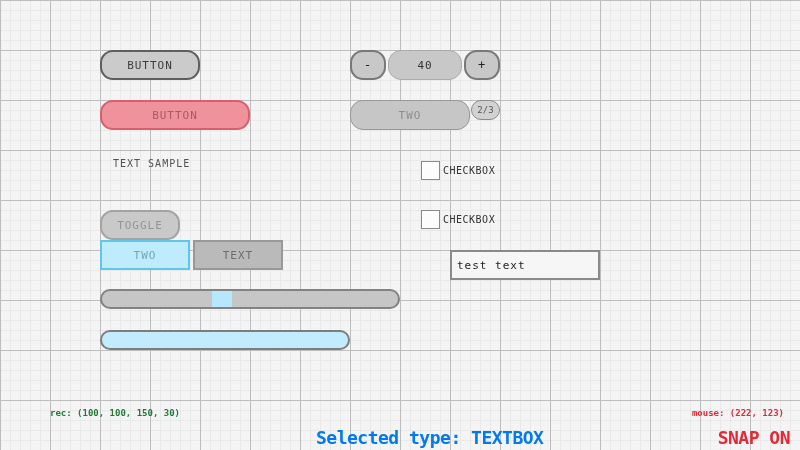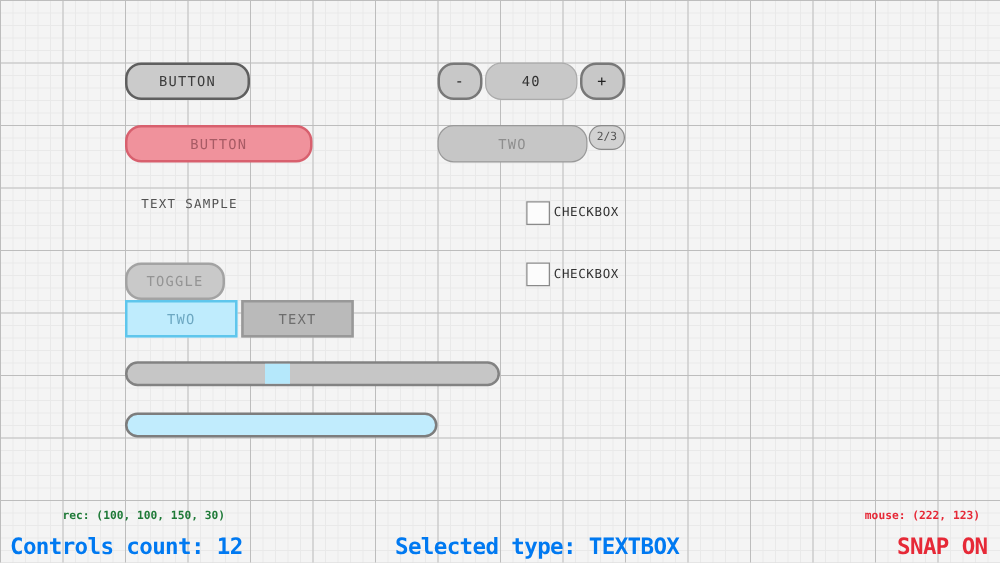--- a/index.html
+++ b/index.html
@@ -111,21 +111,21 @@
 
   <div class="ctl combo">TWO</div>
   <div class="ctl combo-counter">2/3</div>
 
   <div class="check-box cb1"></div>
   <div class="check-label cbl1">CHECKBOX</div>
 
   <div class="check-box cb2"></div>
   <div class="check-label cbl2">CHECKBOX</div>
 
+  <input class="textbox" type="text" value="test text" style="">
 
   <div class="status-small rec">rec: (100, 100, 150, 30)</div>
   <div class="status-small mouse">mouse: (222, 123)</div>
 
-  <div class="status-big count">Controls count: 12</div>
   <div class="status-big seltype">Selected type: TEXTBOX</div>
   <div class="status-big snap">SNAP ON</div>
 
 </div>
 
 </body></html>

